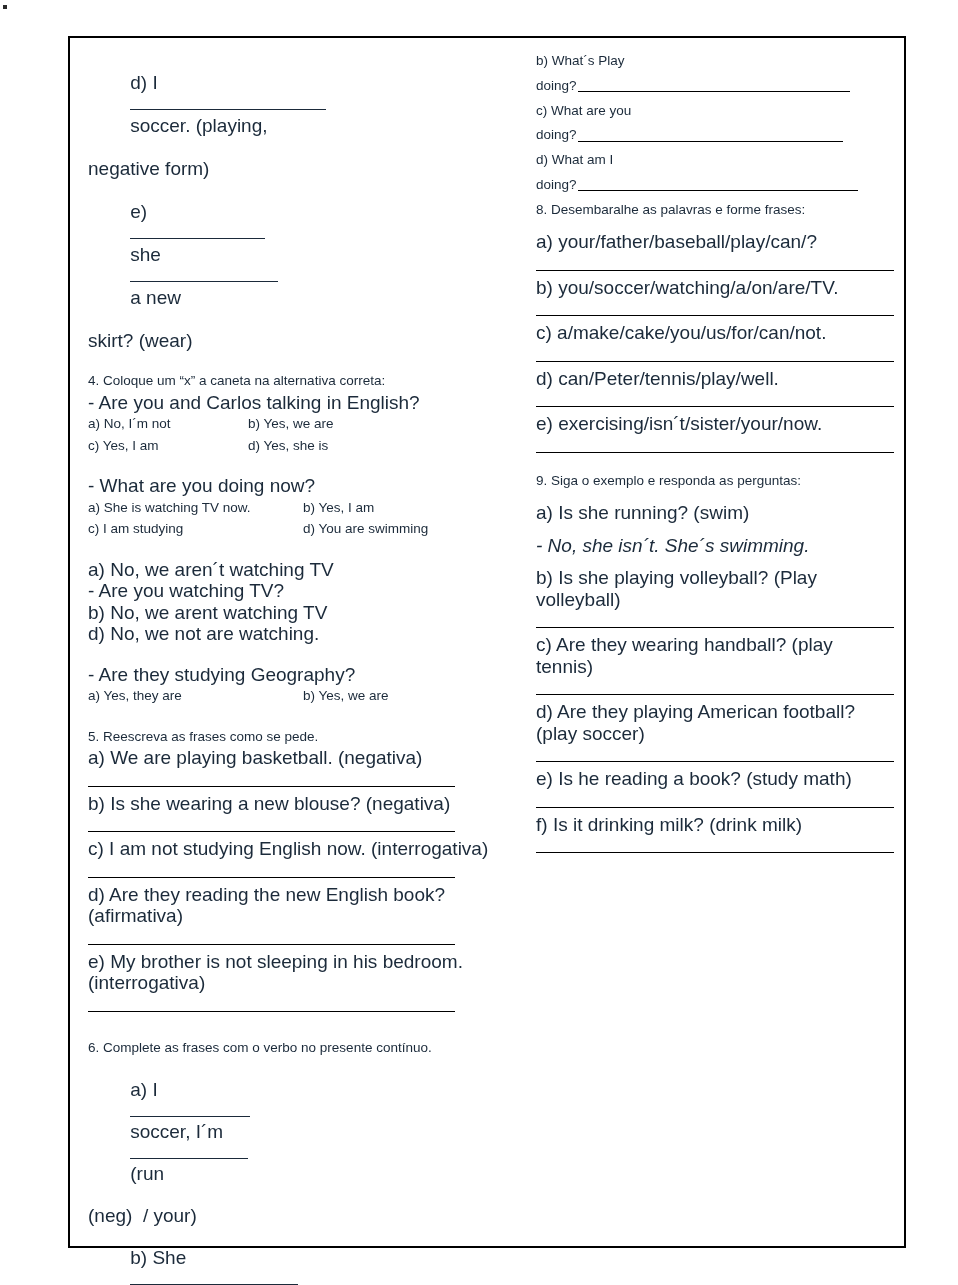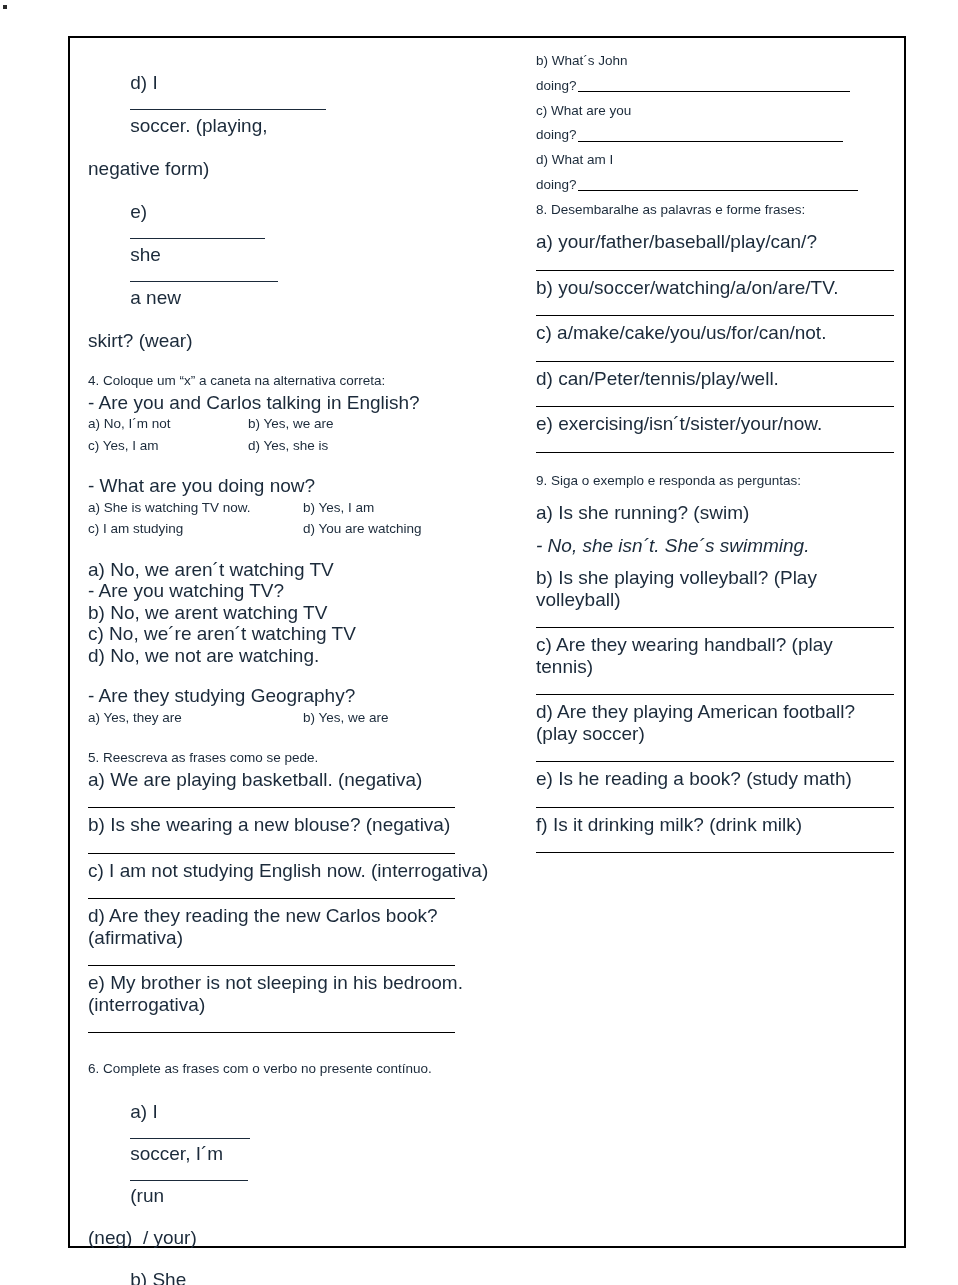--- a/index.html
+++ b/index.html
@@ -150,29 +150,28 @@
 
       <div class="spacer-md"></div>
 
       <div class="line">- What are you doing now?</div>
       <div class="two-col-opts">
         <div class="opt-a-wide">a) She is watching TV now.</div>
         <div class="opt-b">b) Yes, I am</div>
       </div>
       <div class="two-col-opts">
         <div class="opt-a-wide">c) I am studying</div>
-        <div class="opt-b">d) You are watching</div>
+        <div class="opt-b">d) You are swimming</div>
       </div>
 
       <div class="spacer-md"></div>
 
       <div class="line">a) No, we aren´t watching TV</div>
       <div class="line">- Are you watching TV?</div>
       <div class="line">b) No, we arent watching TV</div>
-      <div class="line">c) No, we´re aren´t watching TV</div>
       <div class="line">d) No, we not are watching.</div>
 
       <div class="spacer-md"></div>
 
       <div class="line">- Are they studying Geography?</div>
       <div class="two-col-opts">
         <div class="opt-a-wide">a) Yes, they are</div>
         <div class="opt-b">b) Yes, we are</div>
       </div>
 
@@ -182,21 +181,21 @@
 
       <div class="line">a) We are playing basketball. (negativa)</div>
       <div class="answer-rule w367"></div>
 
       <div class="line">b) Is she wearing a new blouse? (negativa)</div>
       <div class="answer-rule w367"></div>
 
       <div class="line">c) I am not studying English now. (interrogativa)</div>
       <div class="answer-rule w367"></div>
 
-      <div class="line">d) Are they reading the new Carlos book? (afirmativa)</div>
+      <div class="line">d) Are they reading the new English book? (afirmativa)</div>
       <div class="answer-rule w367"></div>
 
       <div class="line">e) My brother is not sleeping in his bedroom. (interrogativa)</div>
       <div class="answer-rule w367"></div>
 
       <div class="spacer-md"></div>
 
       <div class="heading">6. Complete as frases com o verbo no presente contínuo.</div>
 
       <div class="line tight">
@@ -211,21 +210,21 @@
       <div class="line tight">
         <span>b) She</span>
         <span class="blank-inline" style="width:168px"></span>
         
       </div>
 
     </div>
 
     <div class="col col-right">
 
-      <div class="qline">b) What´s John</div>
+      <div class="qline">b) What´s Play</div>
       <div class="doing-row">
         <span>doing?</span><span class="doing-underline" style="width:272px"></span>
       </div>
 
       <div class="qline">c) What are you</div>
       <div class="doing-row">
         <span>doing?</span><span class="doing-underline" style="width:265px"></span>
       </div>
 
       <div class="qline">d) What am I</div>

